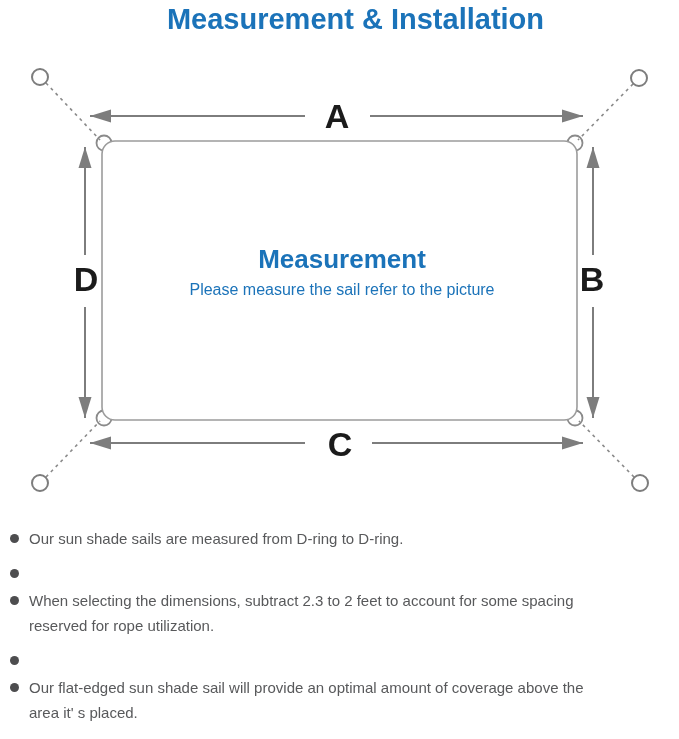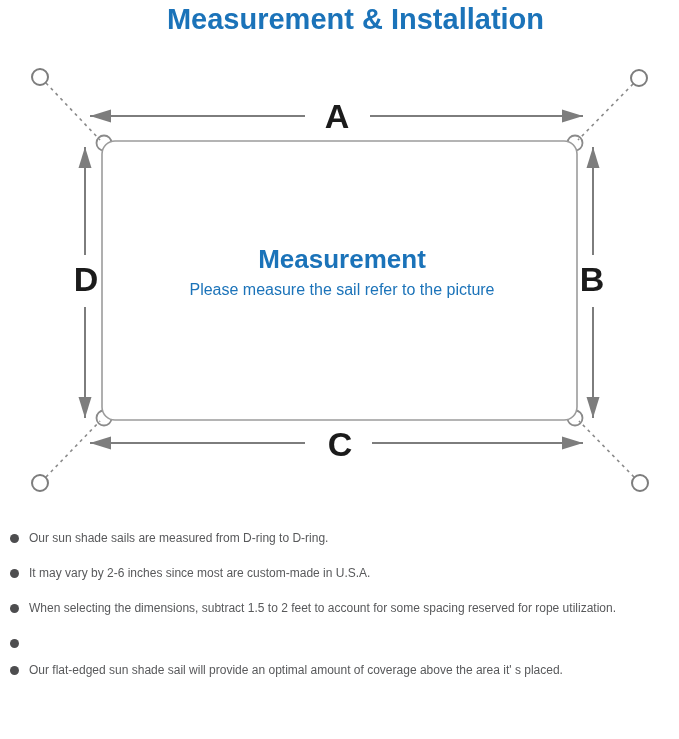--- a/index.html
+++ b/index.html
@@ -41,21 +41,21 @@
   }
   .bullet-dot{
     flex:0 0 auto;
     width:9px; height:9px;
     margin-top:8px;
     margin-right:10px;
     border-radius:50%;
     background:#4d4d4f;
   }
   .note-text{
-    font-size:12px;
+    font-size:15px;
     line-height:25px;
     color:#58595b;
     max-width:588px;
   }
   .sail-line{stroke:#7d7d7d;stroke-width:2;fill:none;}
   .dash-line{stroke:#8a8a8a;stroke-width:1.6;fill:none;stroke-dasharray:3 4;}
   .outline{stroke:#9c9c9c;stroke-width:1.6;fill:#ffffff;}
   .ring{stroke:#8a8a8a;stroke-width:1.8;fill:#ffffff;}
   .anchor{stroke:#7d7d7d;stroke-width:2;fill:#ffffff;}
   .dim-label{
@@ -127,25 +127,24 @@
     <text class="center-subtitle" x="342" y="243" text-anchor="middle">Please measure the sail refer to the picture</text>
   </svg>
 
   <ul class="notes">
     <li class="note-item">
       <span class="bullet-dot"></span>
       <span class="note-text">Our sun shade sails are measured from D-ring to D-ring.</span>
     </li>
     <li class="note-item">
       <span class="bullet-dot"></span>
-      <span class="note-text">It may vary by 2-6 inches since most are custom-made in U.S.A.</span>
     </li>
     <li class="note-item">
       <span class="bullet-dot"></span>
-      <span class="note-text">When selecting the dimensions, subtract 1.5 to 2 feet to account for some spacing reserved for rope utilization.</span>
+      <span class="note-text">When selecting the dimensions, subtract 2.3 to 2 feet to account for some spacing reserved for rope utilization.</span>
     </li>
     <li class="note-item">
       <span class="bullet-dot"></span>
     </li>
     <li class="note-item">
       <span class="bullet-dot"></span>
       <span class="note-text">Our flat-edged sun shade sail will provide an optimal amount of coverage above the area it' s placed.</span>
     </li>
   </ul>
 

